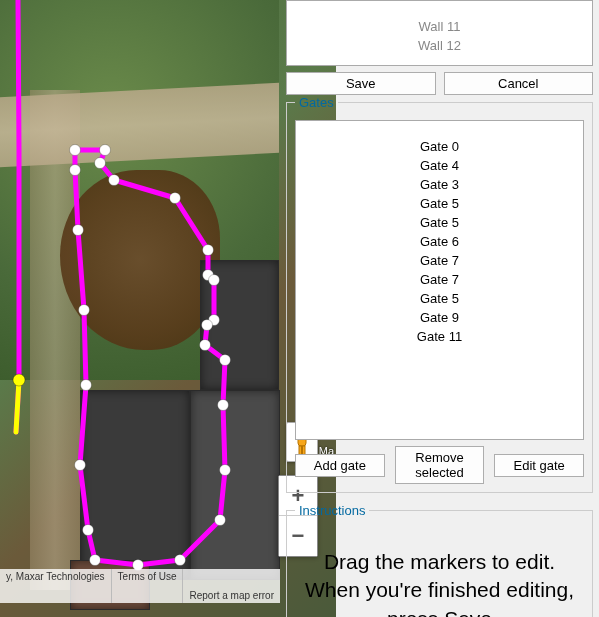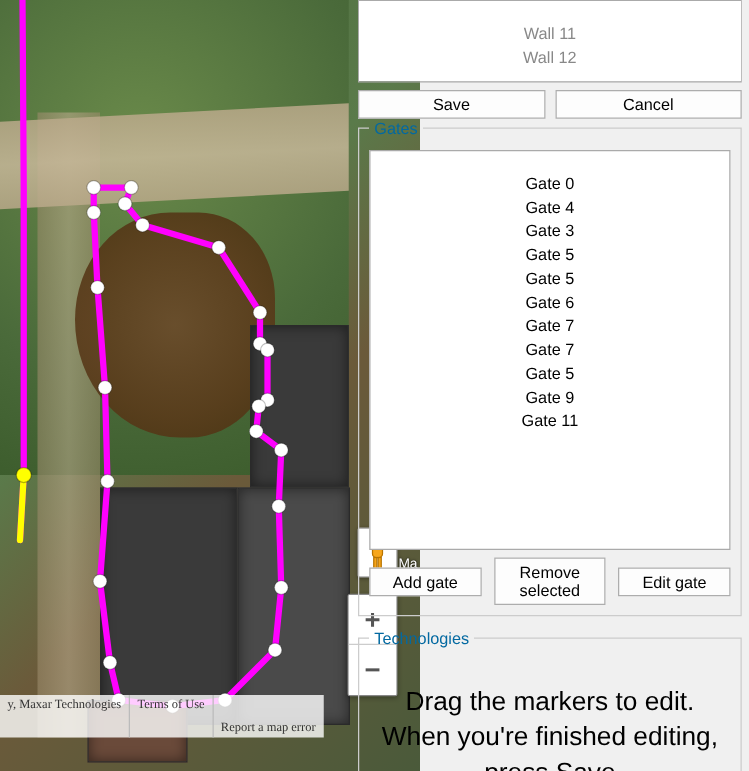--- a/index.html
+++ b/index.html
@@ -14,21 +14,21 @@
   .aerial .b1 { left: 80px; top: 390px; width: 110px; height: 190px; }
   .aerial .b2 { left: 190px; top: 390px; width: 90px; height: 190px; background:#4a4a4a;}
   .aerial .b3 { left: 200px; top: 260px; width: 79px; height: 130px; }
   .aerial .b4 { left: 70px; top: 560px; width: 80px; height: 50px; background:#6a4a3a;}
   svg.overlay { position: absolute; inset: 0; pointer-events: none; }
   .pegman { position: absolute; right: 18px; bottom: 155px; width: 32px; height: 40px; background: #fff; border: 1px solid #aaa; border-radius: 2px; display:flex; align-items:center; justify-content:center; box-shadow: 0 1px 3px rgba(0,0,0,.3); cursor:grab;}
   .pegman svg { width: 20px; height: 30px; }
   .zoom { position: absolute; right: 18px; bottom: 60px; width: 40px; border: 1px solid #888; background: #fff; box-shadow: 0 1px 4px rgba(0,0,0,.3); border-radius:2px;}
   .zoom button { display: block; width: 100%; height: 40px; background: #fff; border: none; font-size: 22px; font-weight: bold; color: #555; cursor: pointer; line-height:1;}
   .zoom button:first-child { border-bottom: 1px solid #ccc; }
-  .map-attr { position: absolute; left: 0; bottom: 27px; display: flex; font-size: 10px; background: rgba(255,255,255,.8); font-family: Liberation Serif, serif; }
+  .map-attr { position: absolute; left: 0; bottom: 14px; display: flex; font-size: 10px; background: rgba(255,255,255,.8); }
   .map-attr span { padding: 2px 6px; border-right: 1px solid #bbb; color: #333; cursor: pointer; white-space: nowrap;}
   .map-attr span:last-child { border-right: none; margin-top: 19px; }
   .map-label { position:absolute; right:2px; bottom:160px; color:#fff; font-size:11px; text-shadow:0 0 2px #000;}
   .side-pane { position: absolute; left: 282px; top: 0; right: 2px; bottom: 0; overflow-y: auto; padding: 0 4px 4px 4px; }
   .listbox { background: #fff; border: 1px solid #aaa; padding: 16px 6px; margin-bottom: 6px; text-align: center; }
   .listbox.short { height: 66px; overflow-y: auto; color: #888; }
   .listbox.tall { height: 320px; overflow-y: auto; }
   .listbox .item { padding: 1px 2px; cursor: default; font-size: 13px; line-height: 17px; }
   .listbox.tall .item { color: #000; }
   .btn-row { display: flex; gap: 8px; margin-bottom: 0; align-items: center; }
@@ -126,16 +126,16 @@
         <div class="item">Gate 9</div>
         <div class="item">Gate 11</div>
       </div>
     <div class="btn-row three">
       <button class="win">Add gate</button>
       <button class="win">Remove selected</button>
       <button class="win">Edit gate</button>
     </div>
   </fieldset>
   <fieldset>
-    <legend>Technologies</legend>
+    <legend>Instructions</legend>
     <div class="instruction-box">Drag the markers to edit. When you're finished editing, press Save</div>
   </fieldset>
 </div>
 
 </body></html>

